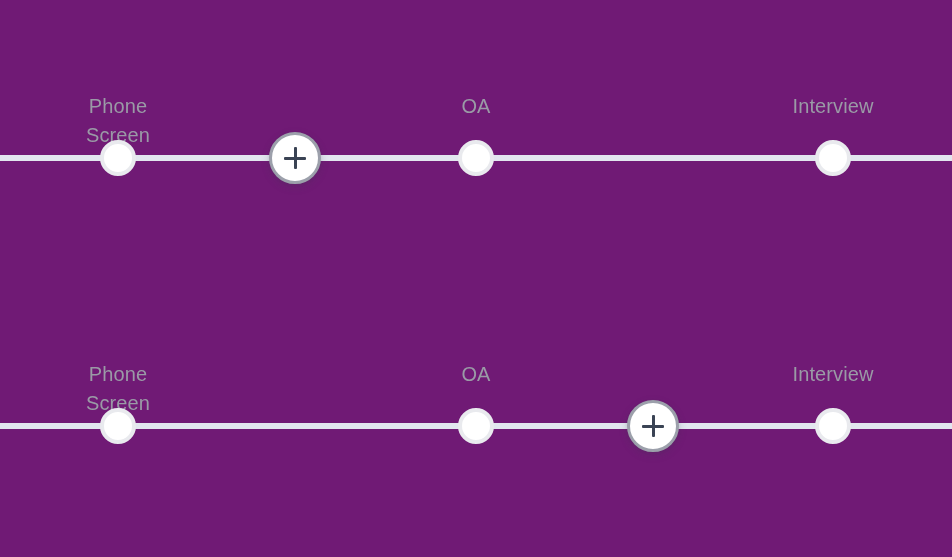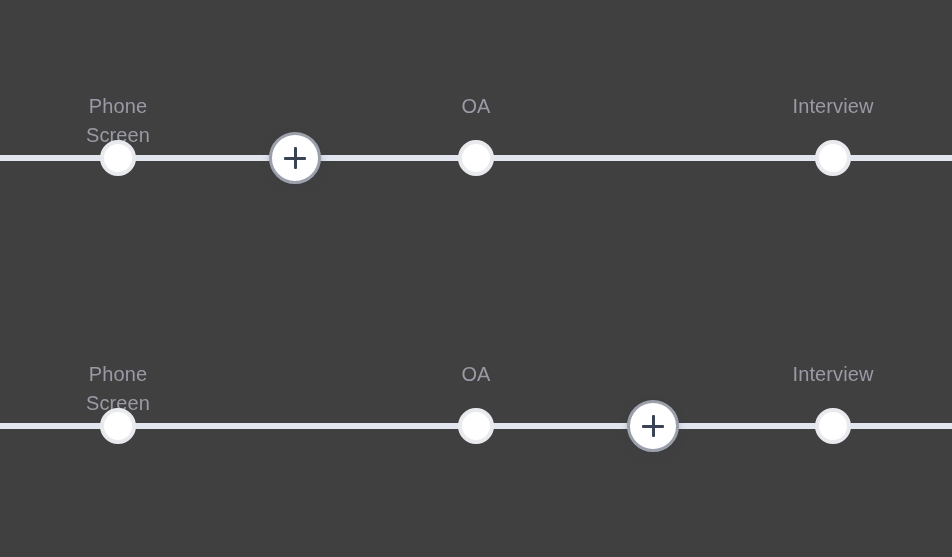--- a/index.html
+++ b/index.html
@@ -11,21 +11,21 @@
     height: 557px;
     background: #ffffff;
     font-family: "Liberation Sans", sans-serif;
     overflow: hidden;
   }
 
   .canvas {
     position: relative;
     width: 952px;
     height: 557px;
-    background: #404040;
+    background: #701a75;
   }
 
   
   .pipeline {
     position: absolute;
     left: 0;
     width: 952px;
     height: 160px;
   }
 

